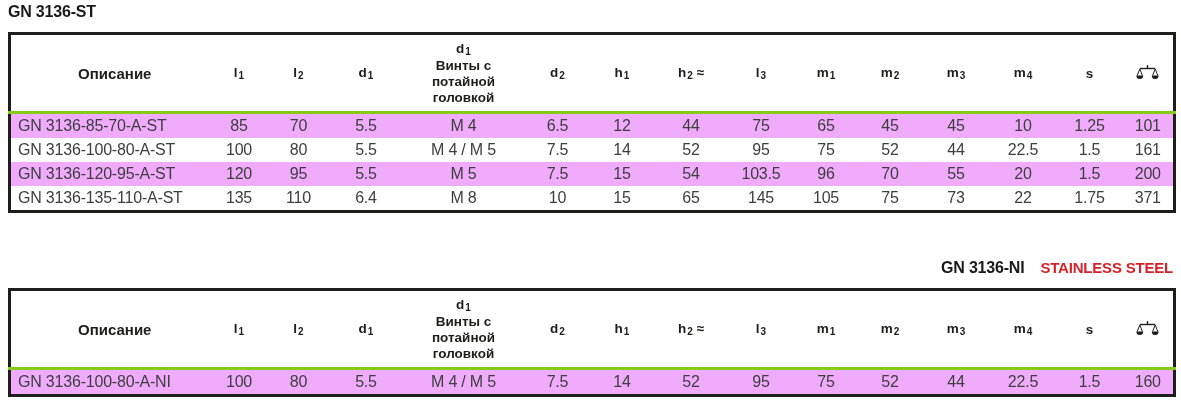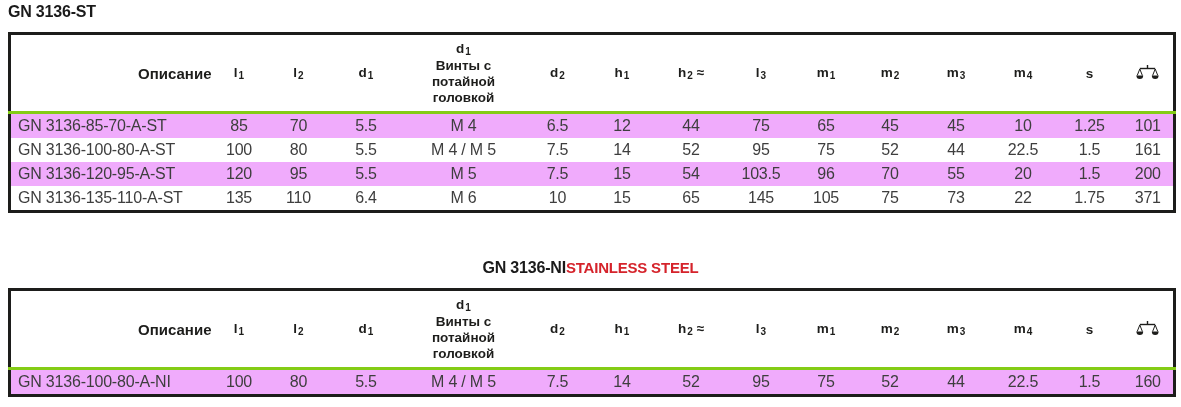--- a/index.html
+++ b/index.html
@@ -1,29 +1,29 @@
 <!DOCTYPE html>
 <html><head>
 <meta charset="utf-8">
 <style>
   html,body{margin:0;padding:0;background:#ffffff;}
   body{width:1181px;height:407px;font-family:"Liberation Sans",sans-serif;overflow:hidden;}
   .page{padding:2px 8px 16px 8px;}
 
   .table-title{font-size:16px;font-weight:bold;color:#1a1a1a;letter-spacing:-0.2px;line-height:19px;}
 
-  .heading-row{display:flex;justify-content:center;align-items:flex-end;margin-top:45px;}
+  .heading-row{display:flex;justify-content:flex-end;align-items:flex-end;margin-top:45px;gap:16px;}
   .badge-red{font-size:15px;font-weight:bold;color:#d5232b;letter-spacing:-0.2px;line-height:19px;}
 
   table.spec{width:1165px;border-collapse:collapse;table-layout:fixed;margin-top:11px;
              border:3px solid #1d1d1b;}
   table.spec th{font-size:13.5px;font-weight:bold;color:#1d1d1b;text-align:center;
                 vertical-align:middle;padding:0;border-bottom:3px solid #84cc16;height:76px;
                 line-height:17px;}
-  table.spec th.c-desc{text-align:right;padding-left:7px;font-size:15px;}
+  table.spec th.c-desc{text-align:center;padding-left:7px;font-size:15px;}
   table.spec td{font-size:16px;color:#3e3e3e;text-align:center;vertical-align:middle;
                 padding:0;height:24px;letter-spacing:-0.2px;line-height:24px;white-space:nowrap;}
   table.spec td.c-desc{text-align:left;padding-left:7px;}
   tr.stripe td{background:#f0abfc;}
 
   .hsub{font-size:10px;position:relative;top:2px;margin-left:1px;}
   .happrox{margin-left:4px;}
   .happrox:empty{display:none;margin:0;}
   .th-line{line-height:16px;}
 
@@ -137,21 +137,21 @@
         <td>55</td>
         <td>20</td>
         <td>1.5</td>
         <td>200</td>
       </tr>
       <tr>
         <td class="c-desc">GN 3136-135-110-A-ST</td>
         <td>135</td>
         <td>110</td>
         <td>6.4</td>
-        <td>M 6</td>
+        <td>M 8</td>
         <td>10</td>
         <td>15</td>
         <td>65</td>
         <td>145</td>
         <td>105</td>
         <td>75</td>
         <td>73</td>
         <td>22</td>
         <td>1.75</td>
         <td>371</td>

